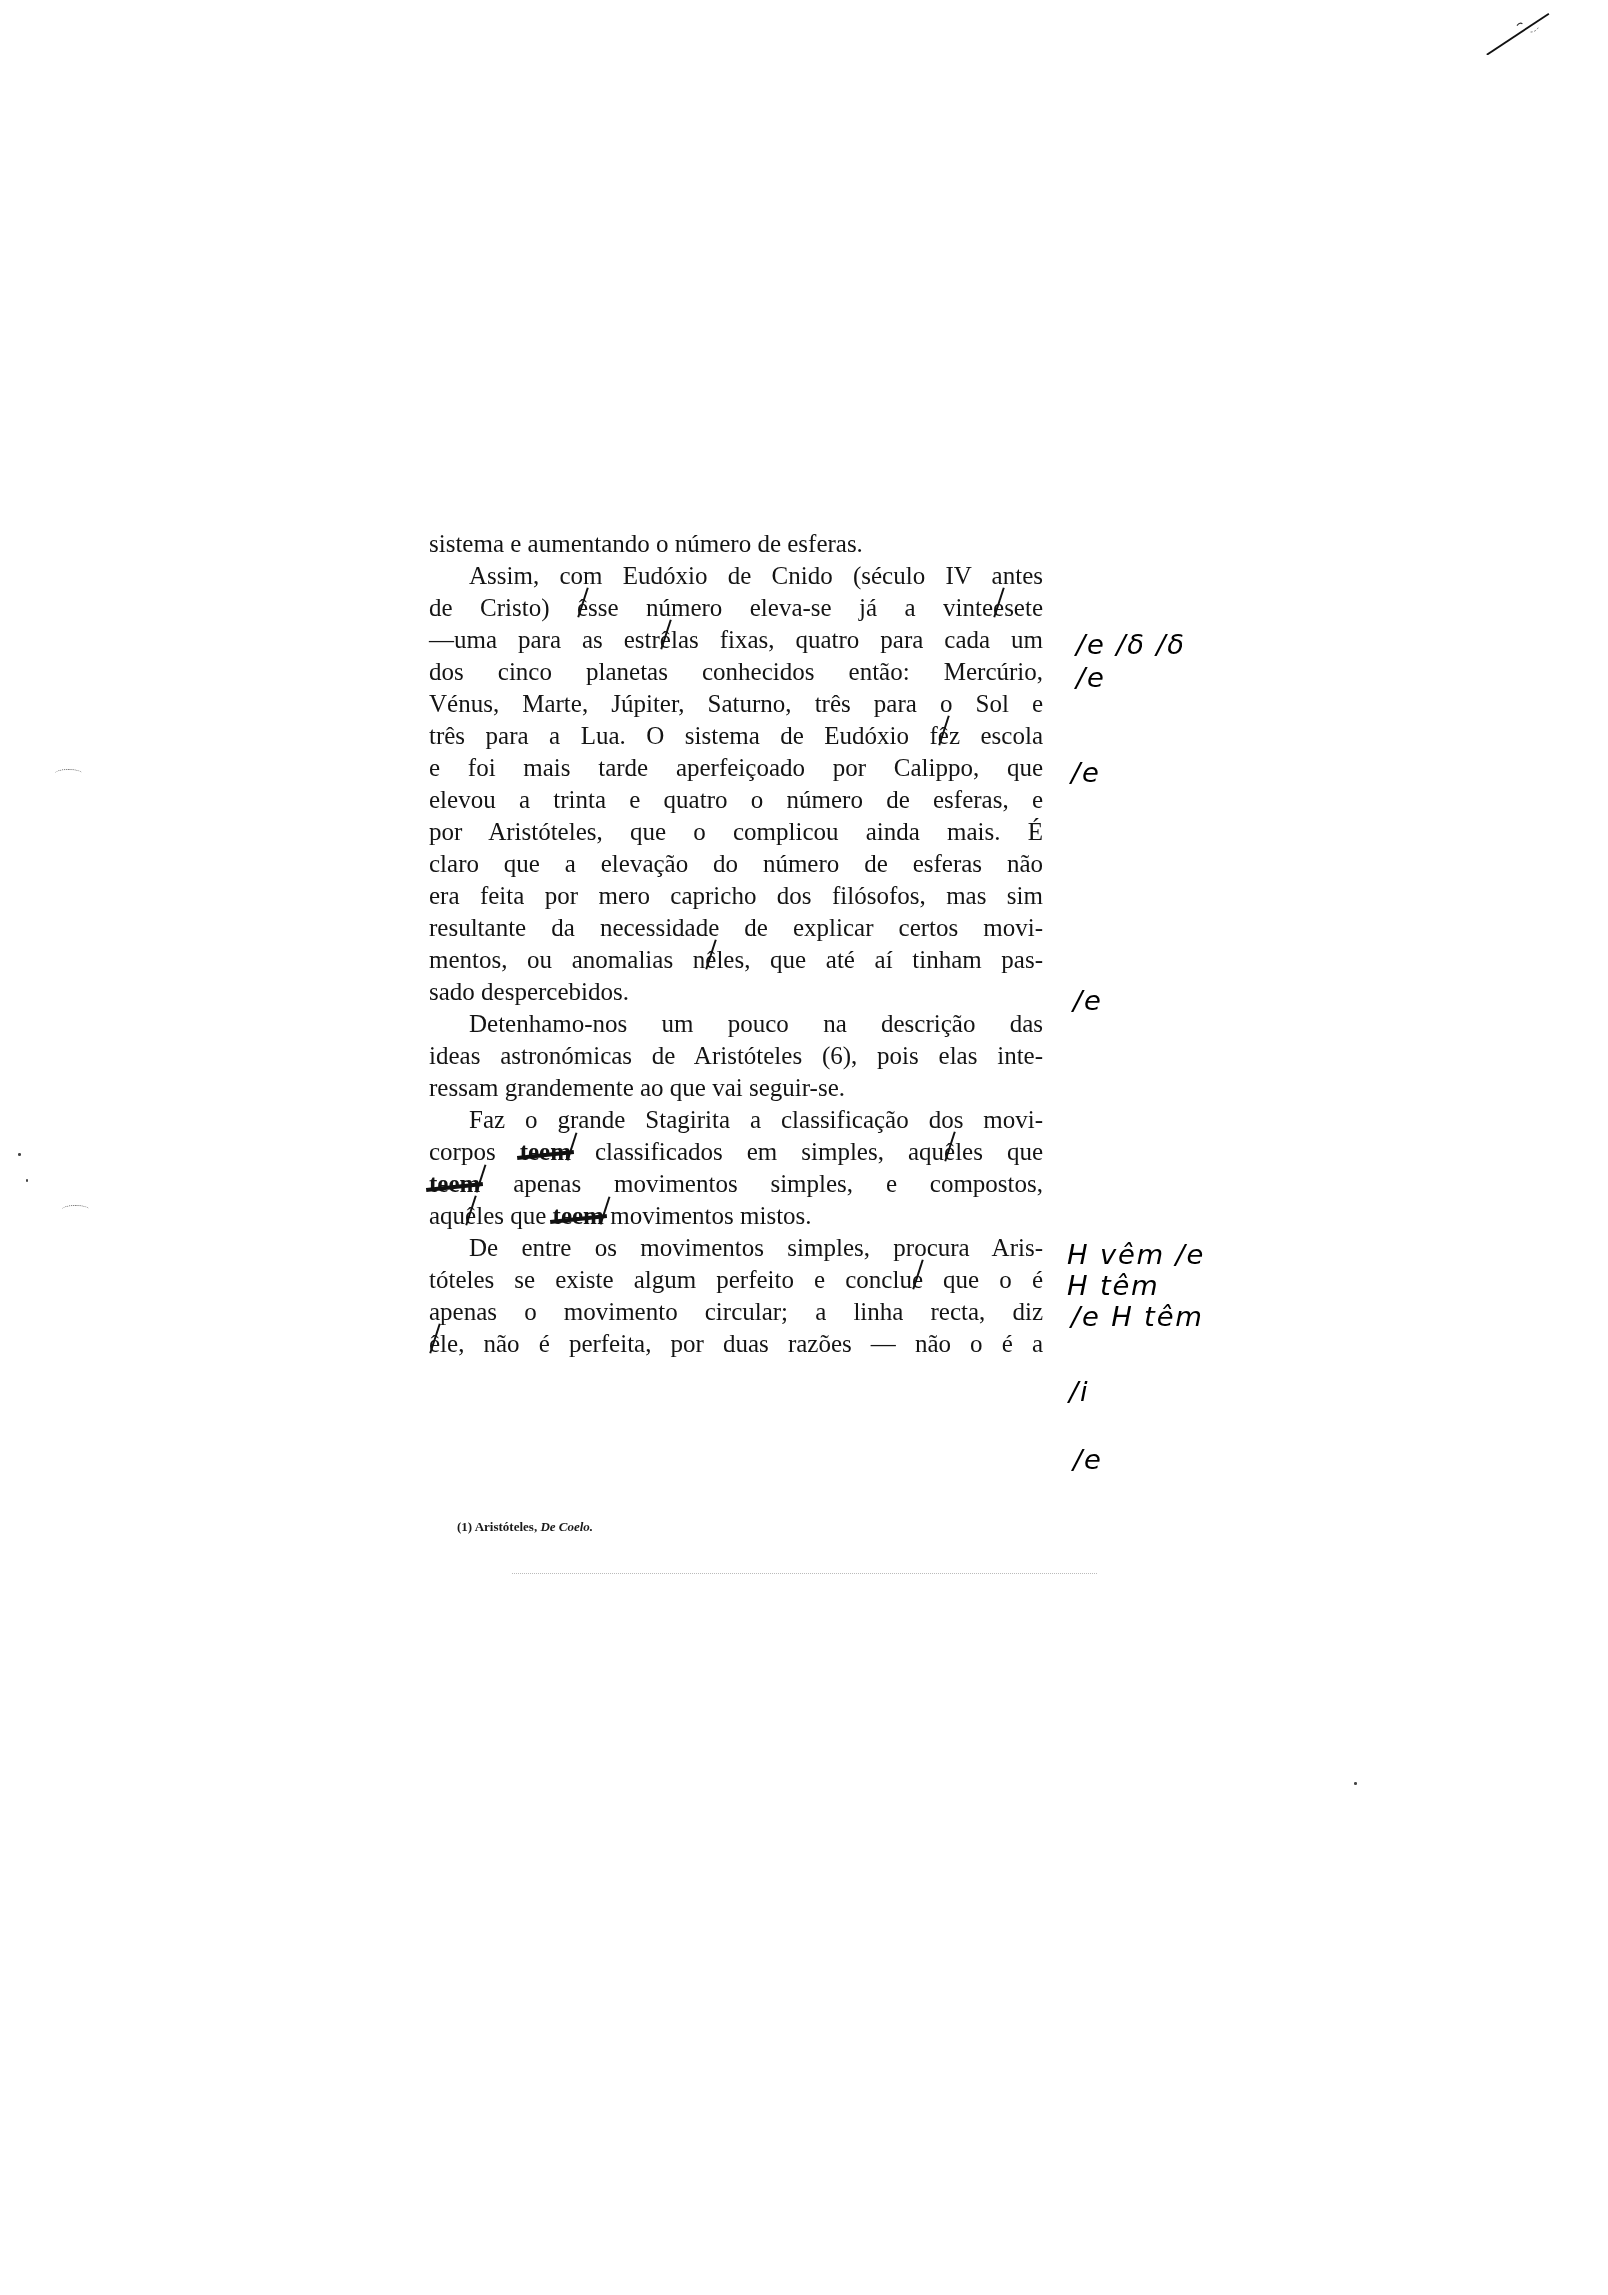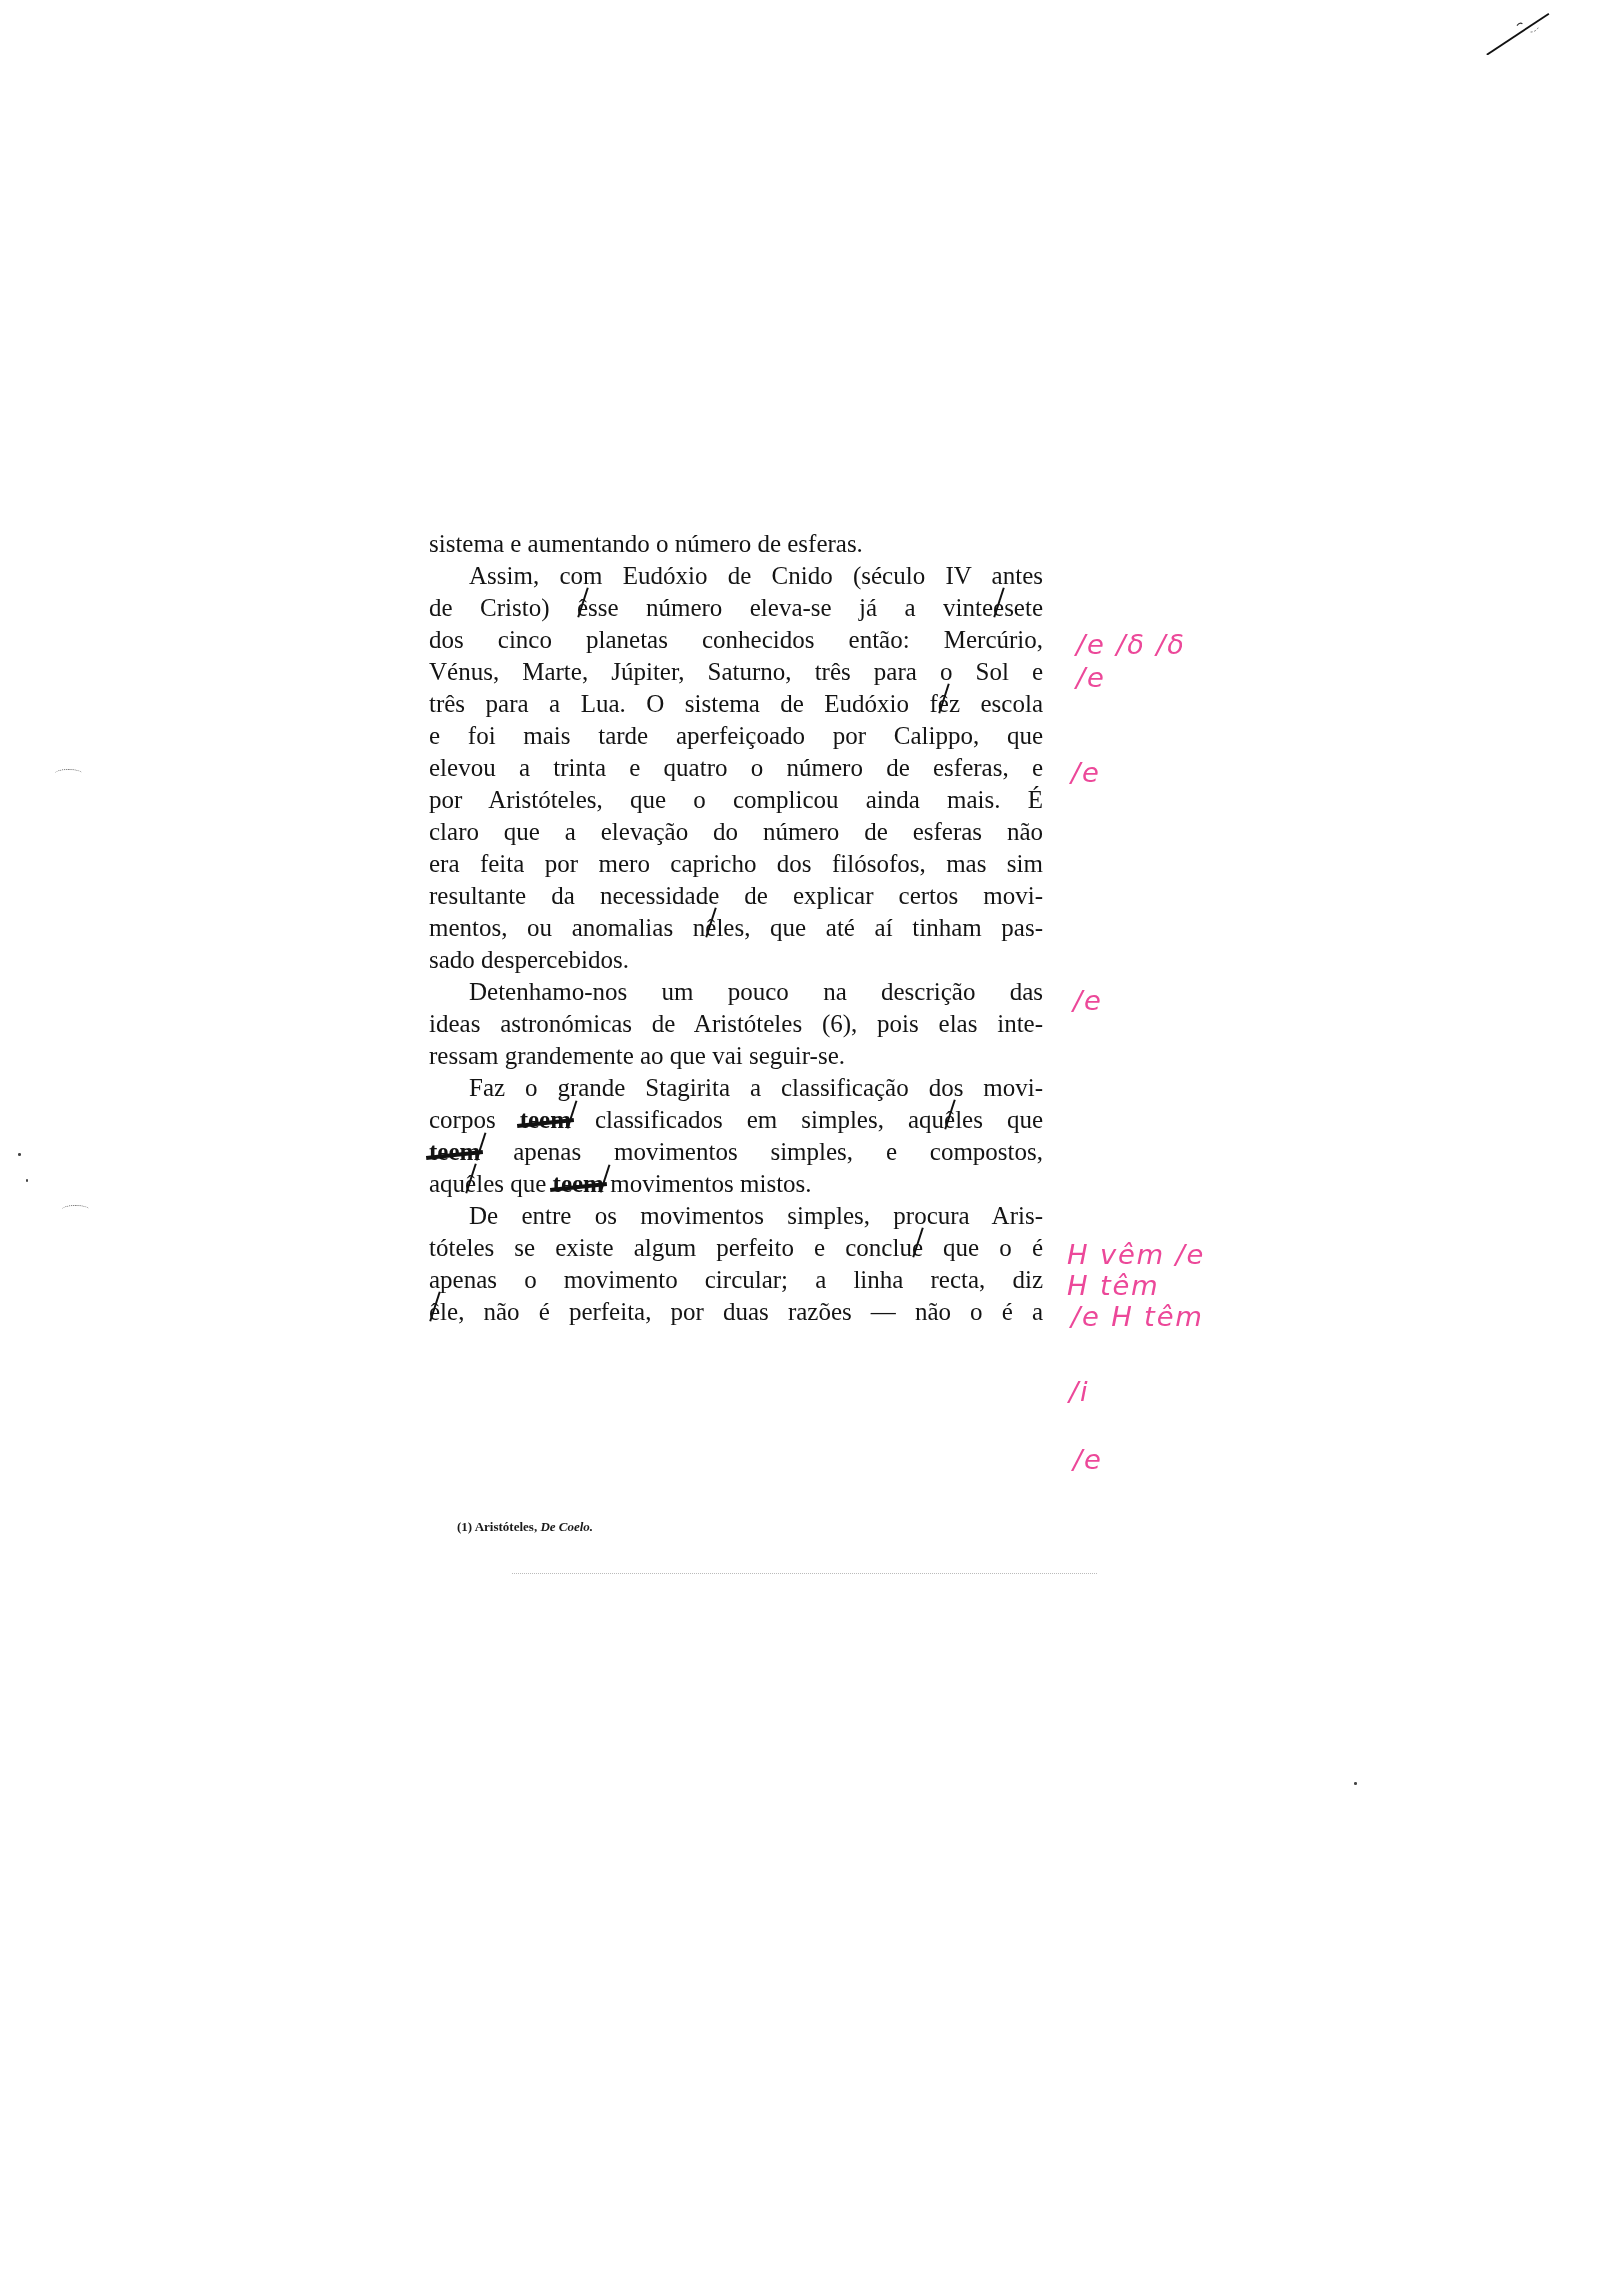--- a/index.html
+++ b/index.html
@@ -33,21 +33,21 @@
       background: #111; transform: rotate(18deg);
     }
     .footnote {
       position: absolute; left: 457px; top: 1519px;
       font-family: "Liberation Serif", "DejaVu Serif", serif;
       font-size: 13px; font-weight: bold; color: #1a1a1a;
     }
     .footnote .title { font-style: italic; }
     .margin-note {
       position: absolute; font-family: "DejaVu Sans", sans-serif;
-      font-style: italic; font-size: 27.4px; color: #ec4899; white-space: nowrap;
+      font-style: italic; font-size: 27.4px; color: #000000; white-space: nowrap;
       letter-spacing: 1.8px;
     }
     .dotline {
       position: absolute; left: 512px; top: 1573px; width: 585px; height: 0.9px;
       border-top: 0.9px dotted #bbb;
     }
     .corner-mark {
       position: absolute; left: 1485px; top: 9.1px;
     }
     .speck { position: absolute; width: 2.7px; height: 2.7px; background: #444; border-radius: 50%; }
@@ -72,20 +72,23 @@
 <div class="speck" style="left:25.6px; top:1179px;"></div>
 <div class="left-smudge" style="left:62px; top:1205px;"></div>
 <div class="speck" style="left:1354px; top:1782px;"></div>
 
 <div class="page-text">
   <span class="line last">sistema e aumentando o número de esferas.</span>
   <span class="line indent">Assim, com Eudóxio de Cnido (século IV antes</span>
   <span class="line">
     <span>de Cristo)</span>
     <span class="mark">ê</span><span>sse número eleva-se já a vinte</span><span class="mark">e</span><span>sete</span>
+  </span>
+  <span class="line">
+    <span>—uma para as estr</span><span class="mark">ê</span><span>las fixas, quatro para cada um</span>
   </span>
   <span class="line">dos cinco planetas conhecidos então: Mercúrio,</span>
   <span class="line">Vénus, Marte, Júpiter, Saturno, três para o Sol e</span>
   <span class="line">
     <span>três para a Lua.  O sistema de Eudóxio f</span><span class="mark">ê</span><span>z escola</span>
   </span>
   <span class="line">e foi mais tarde aperfeiçoado por Calippo, que</span>
   <span class="line">elevou a trinta e quatro o número de esferas, e</span>
   <span class="line">por Aristóteles, que o complicou ainda mais.  É</span>
   <span class="line">claro que a elevação do número de esferas não</span>

